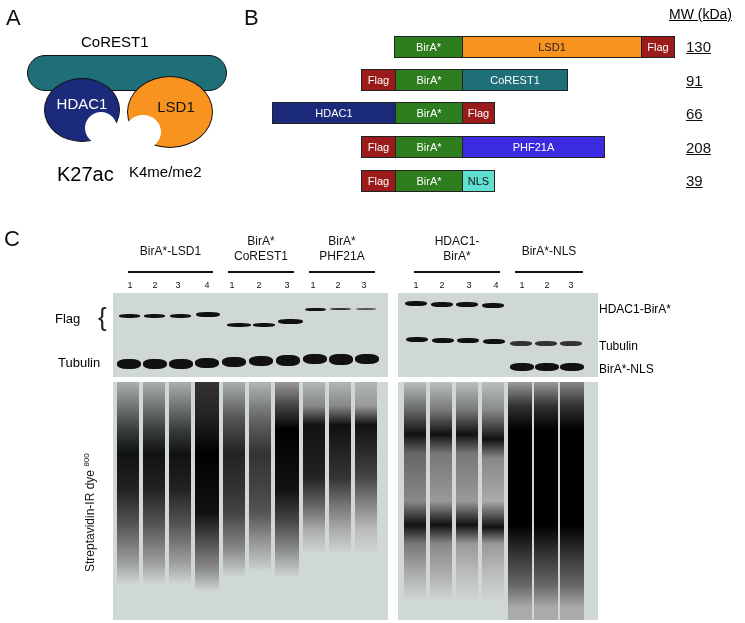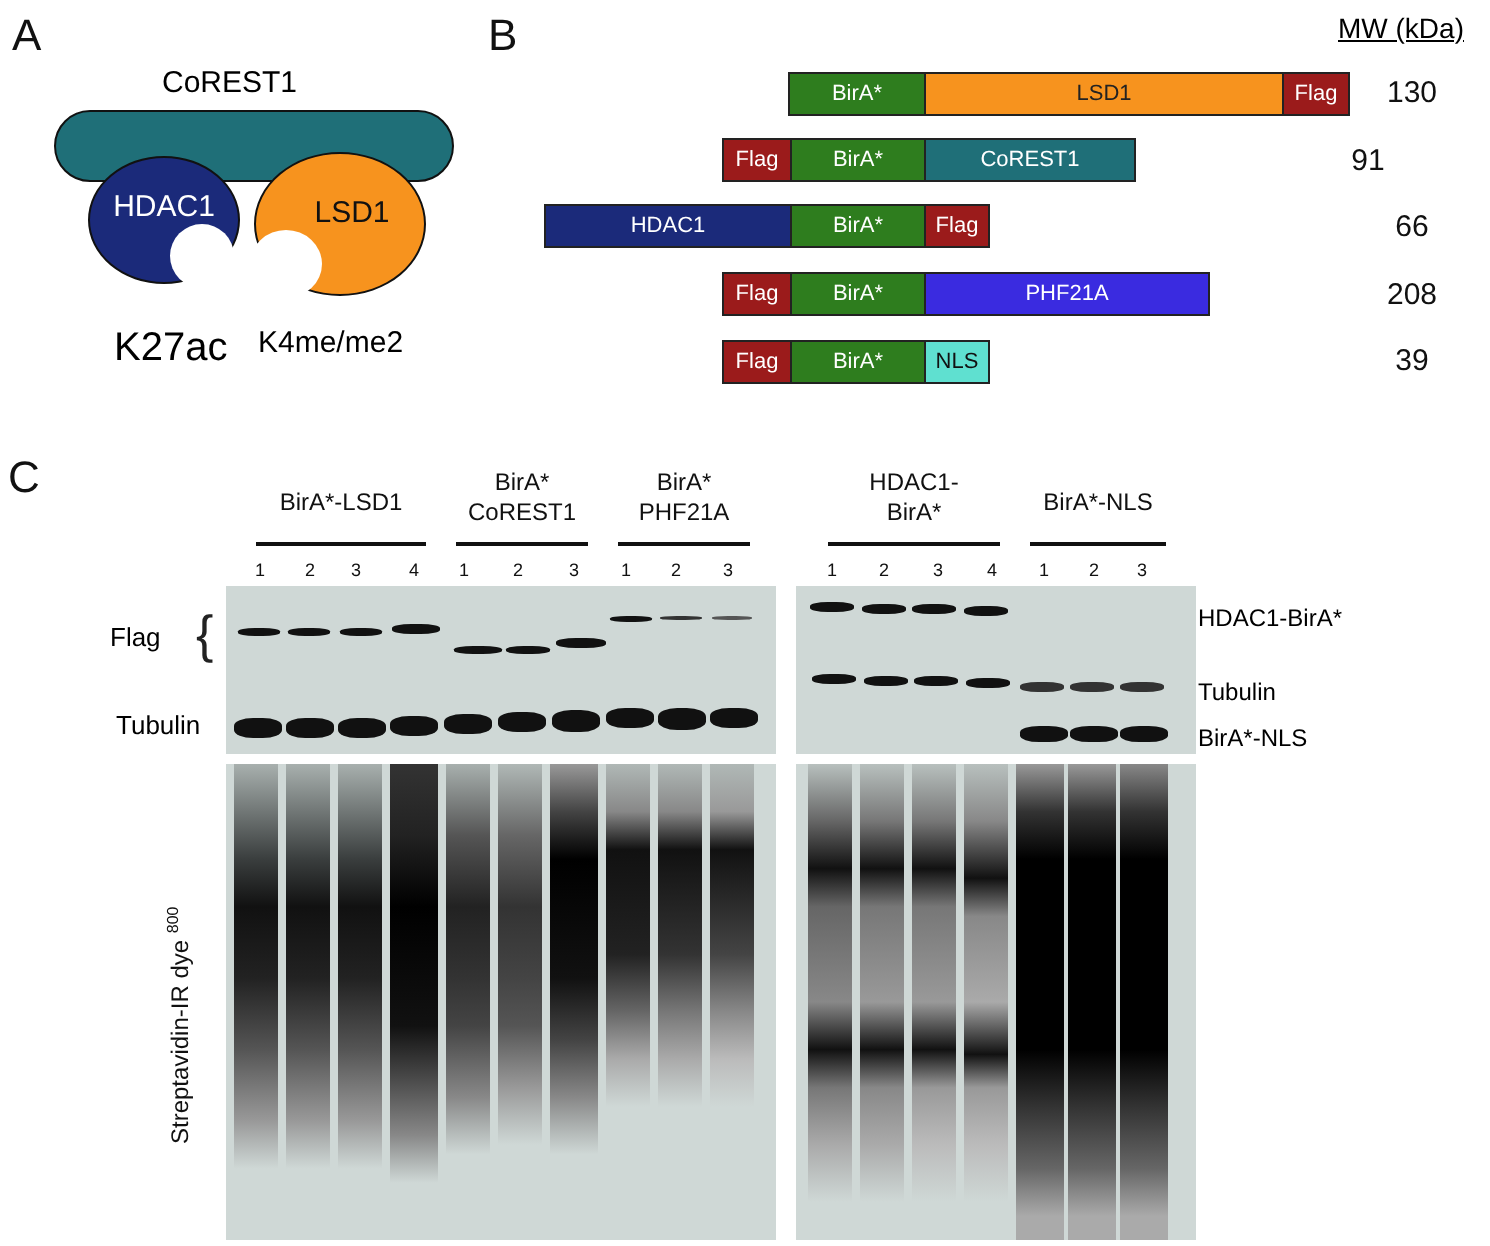--- a/index.html
+++ b/index.html
@@ -9,21 +9,21 @@
   .panel-letter { font-size:22px; font-weight:normal; color:#111; }
   .lbl { font-size:14px; color:#000000; white-space:nowrap; }
   
   .corest-bar { background:#1f6f78; border:1.5px solid #111; border-radius:20px; }
   .hdac-blob { background:#1b2a7a; border:1.5px solid #111; border-radius:50%; color:#fff; display:flex; align-items:center; justify-content:center; font-size:15px; }
   .lsd-blob { background:#f7931e; border:1.5px solid #111; border-radius:50%; color:#111; display:flex; align-items:center; justify-content:center; font-size:15px; }
   .notch { background:#fff; border-radius:50%; border:1.5px solid #111; }
   
   .seg { position:absolute; height:22px; box-sizing:border-box; border:1px solid #222;
          display:flex; align-items:center; justify-content:center; font-size:11px; color:#fff; overflow:hidden; }
-  .mw { position:absolute; font-size:15px; color:#111; text-align:center; width:40px; }
+  .mw { position:absolute; font-size:15px; color:#111; width:40px;text-decoration:underline; }
   
   .grp-label { position:absolute; font-size:12px; text-align:center; line-height:15px; color:#111; }
   .grp-line { position:absolute; height:1.5px; background:#111; }
   .lane-num { position:absolute; font-size:9px; text-align:center; width:12px; color:#111; }
   .blot { position:absolute; background:#cfd8d6; overflow:hidden; }
   .band { position:absolute; border-radius:40%; background:#111; }
   .lane-smear { position:absolute; top:0; bottom:0; }
   .rot-label { position:absolute; transform:rotate(-90deg); transform-origin:left top; font-size:12px; white-space:nowrap; }
   .rot-label sup { font-size:8px; }
 </style>
@@ -51,21 +51,21 @@
   <div class="seg" style="left:394px;top:36px;width:69px;background:#2e7d1e;">BirA*</div>
   <div class="seg" style="left:462px;top:36px;width:180px;background:#f7931e;color:#222;">LSD1</div>
   <div class="seg" style="left:641px;top:36px;width:34px;background:#9b1b1b;">Flag</div>
   <div class="mw" style="left:686px;top:38px;">130</div>
 </div>
 
 <div>
   <div class="seg" style="left:361px;top:69px;width:35px;background:#9b1b1b;">Flag</div>
   <div class="seg" style="left:395px;top:69px;width:68px;background:#2e7d1e;">BirA*</div>
   <div class="seg" style="left:462px;top:69px;width:106px;background:#1f6f78;">CoREST1</div>
-  <div class="mw" style="left:664px;top:72px;">91</div>
+  <div class="mw" style="left:686px;top:72px;">91</div>
 </div>
 
 <div>
   <div class="seg" style="left:272px;top:102px;width:124px;background:#1b2a7a;">HDAC1</div>
   <div class="seg" style="left:395px;top:102px;width:68px;background:#2e7d1e;">BirA*</div>
   <div class="seg" style="left:462px;top:102px;width:33px;background:#9b1b1b;">Flag</div>
   <div class="mw" style="left:686px;top:105px;">66</div>
 </div>
 
 <div>

